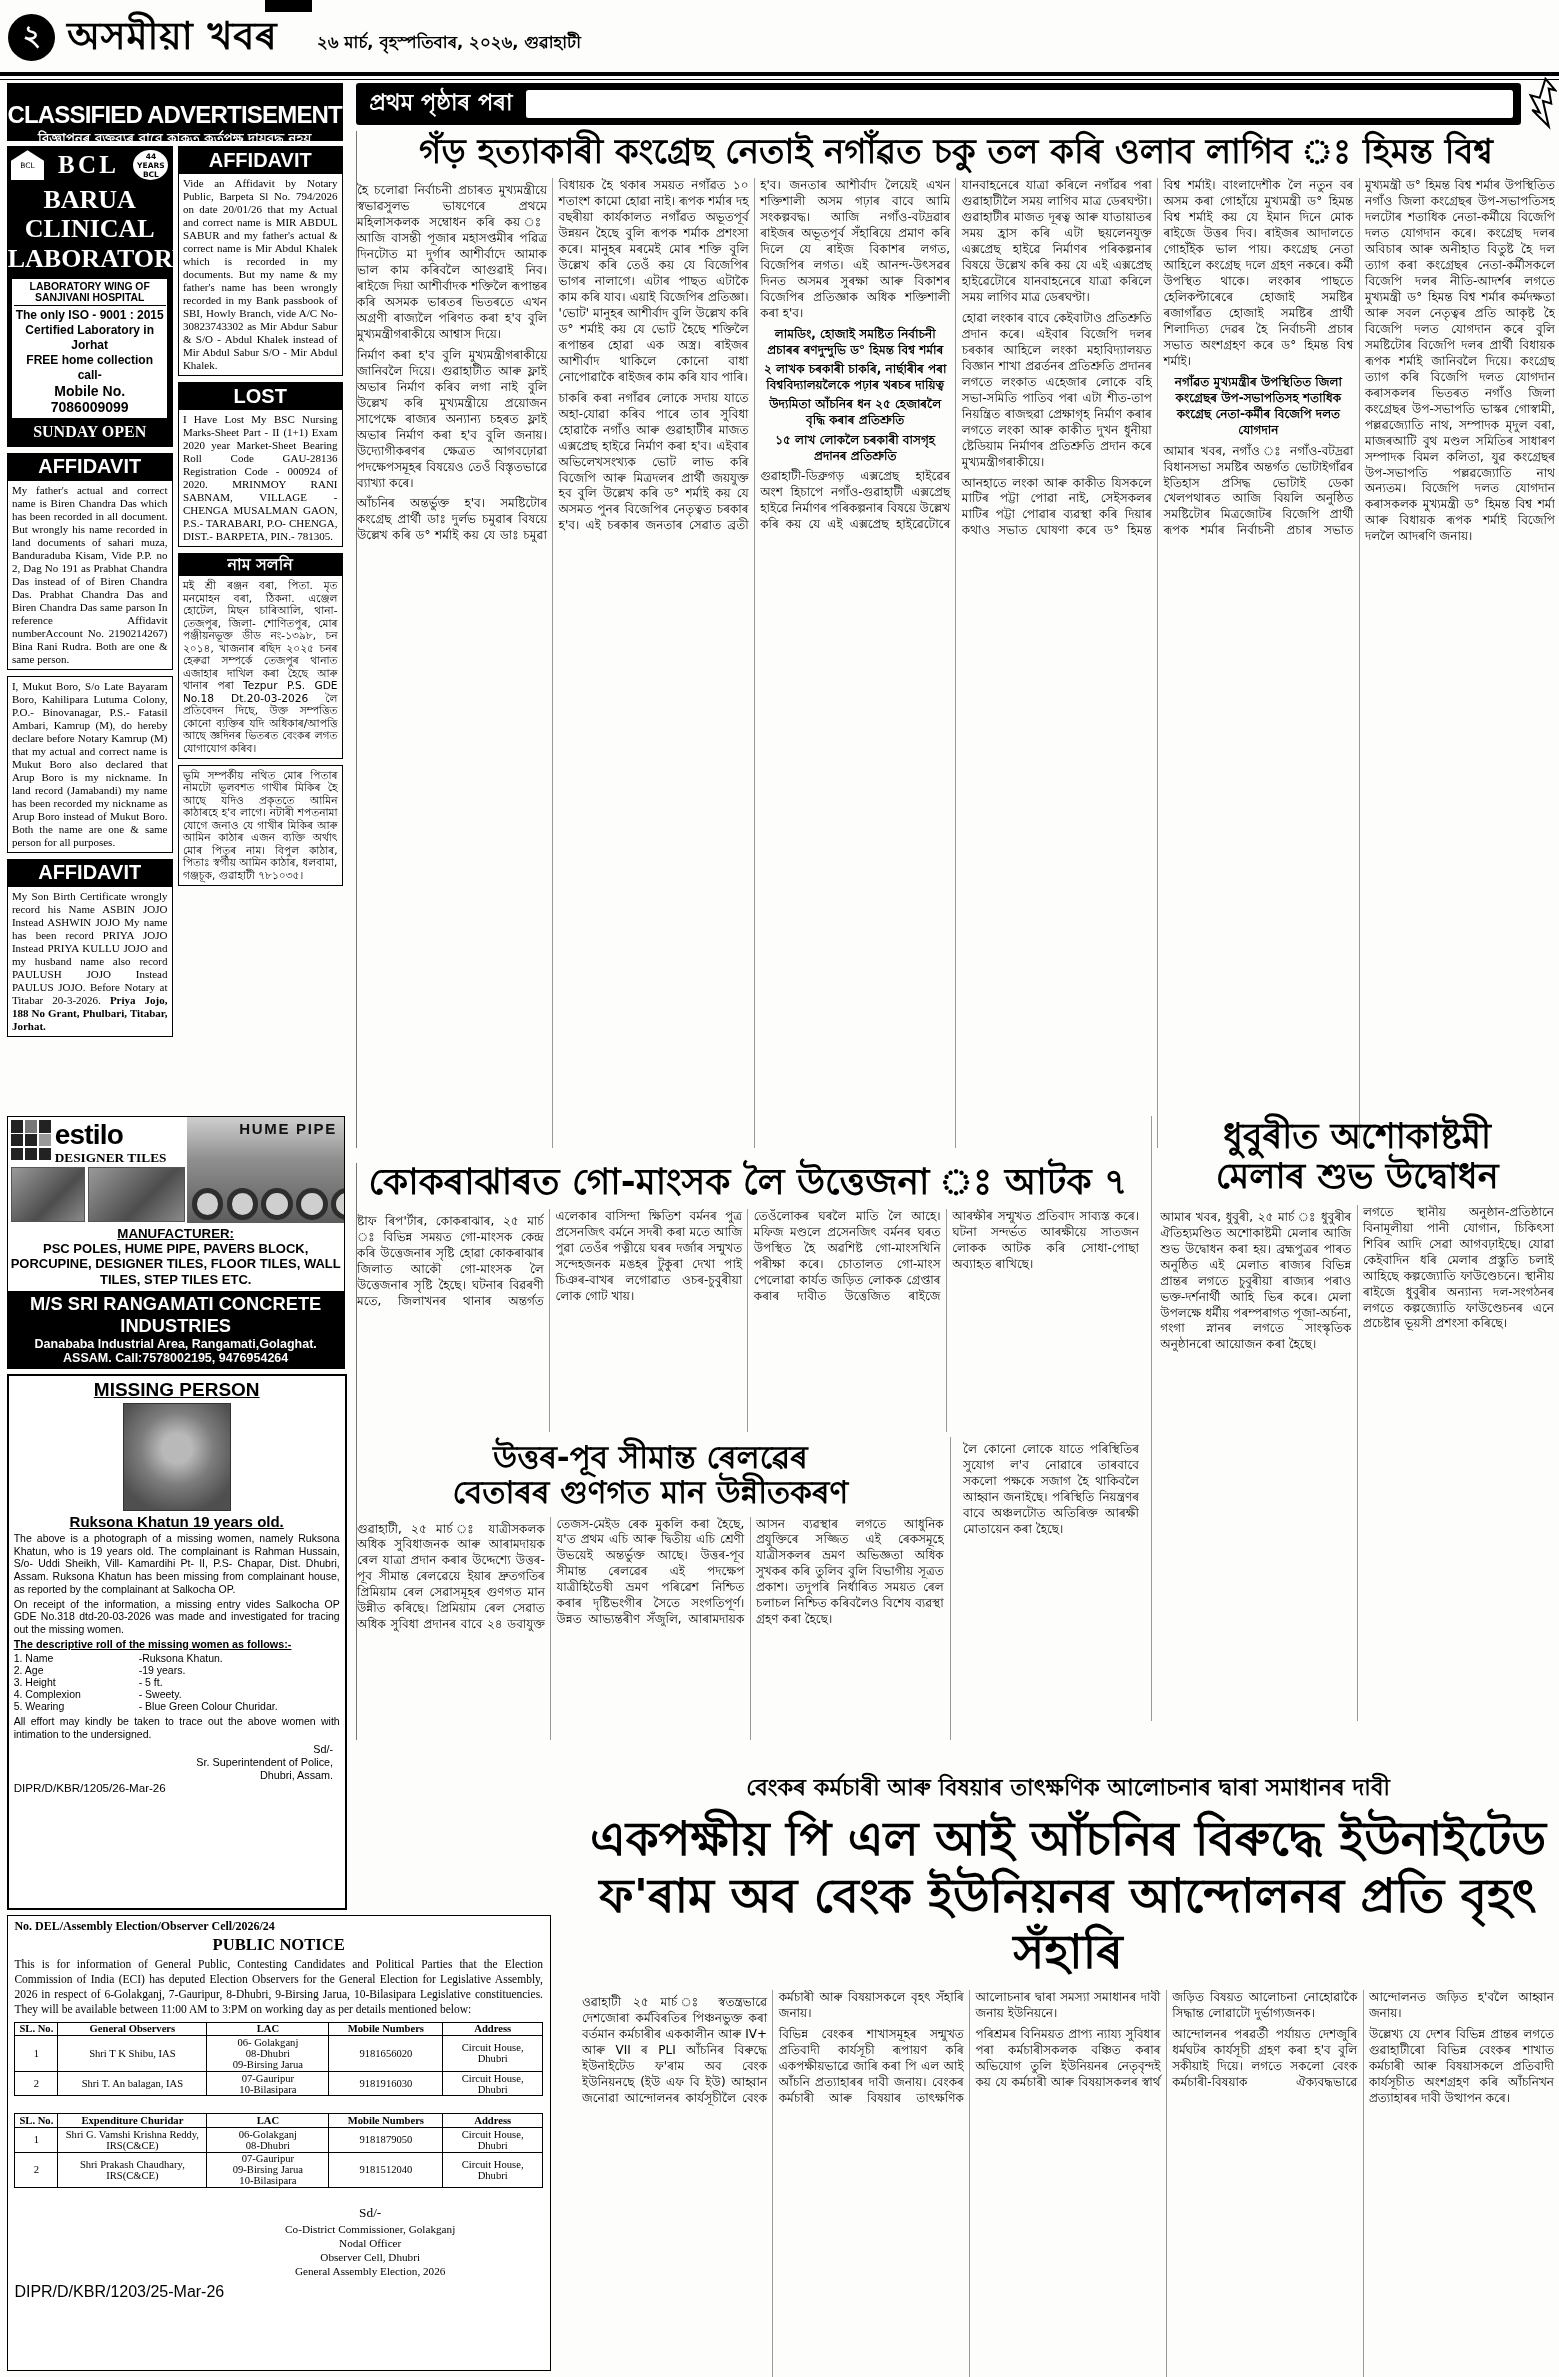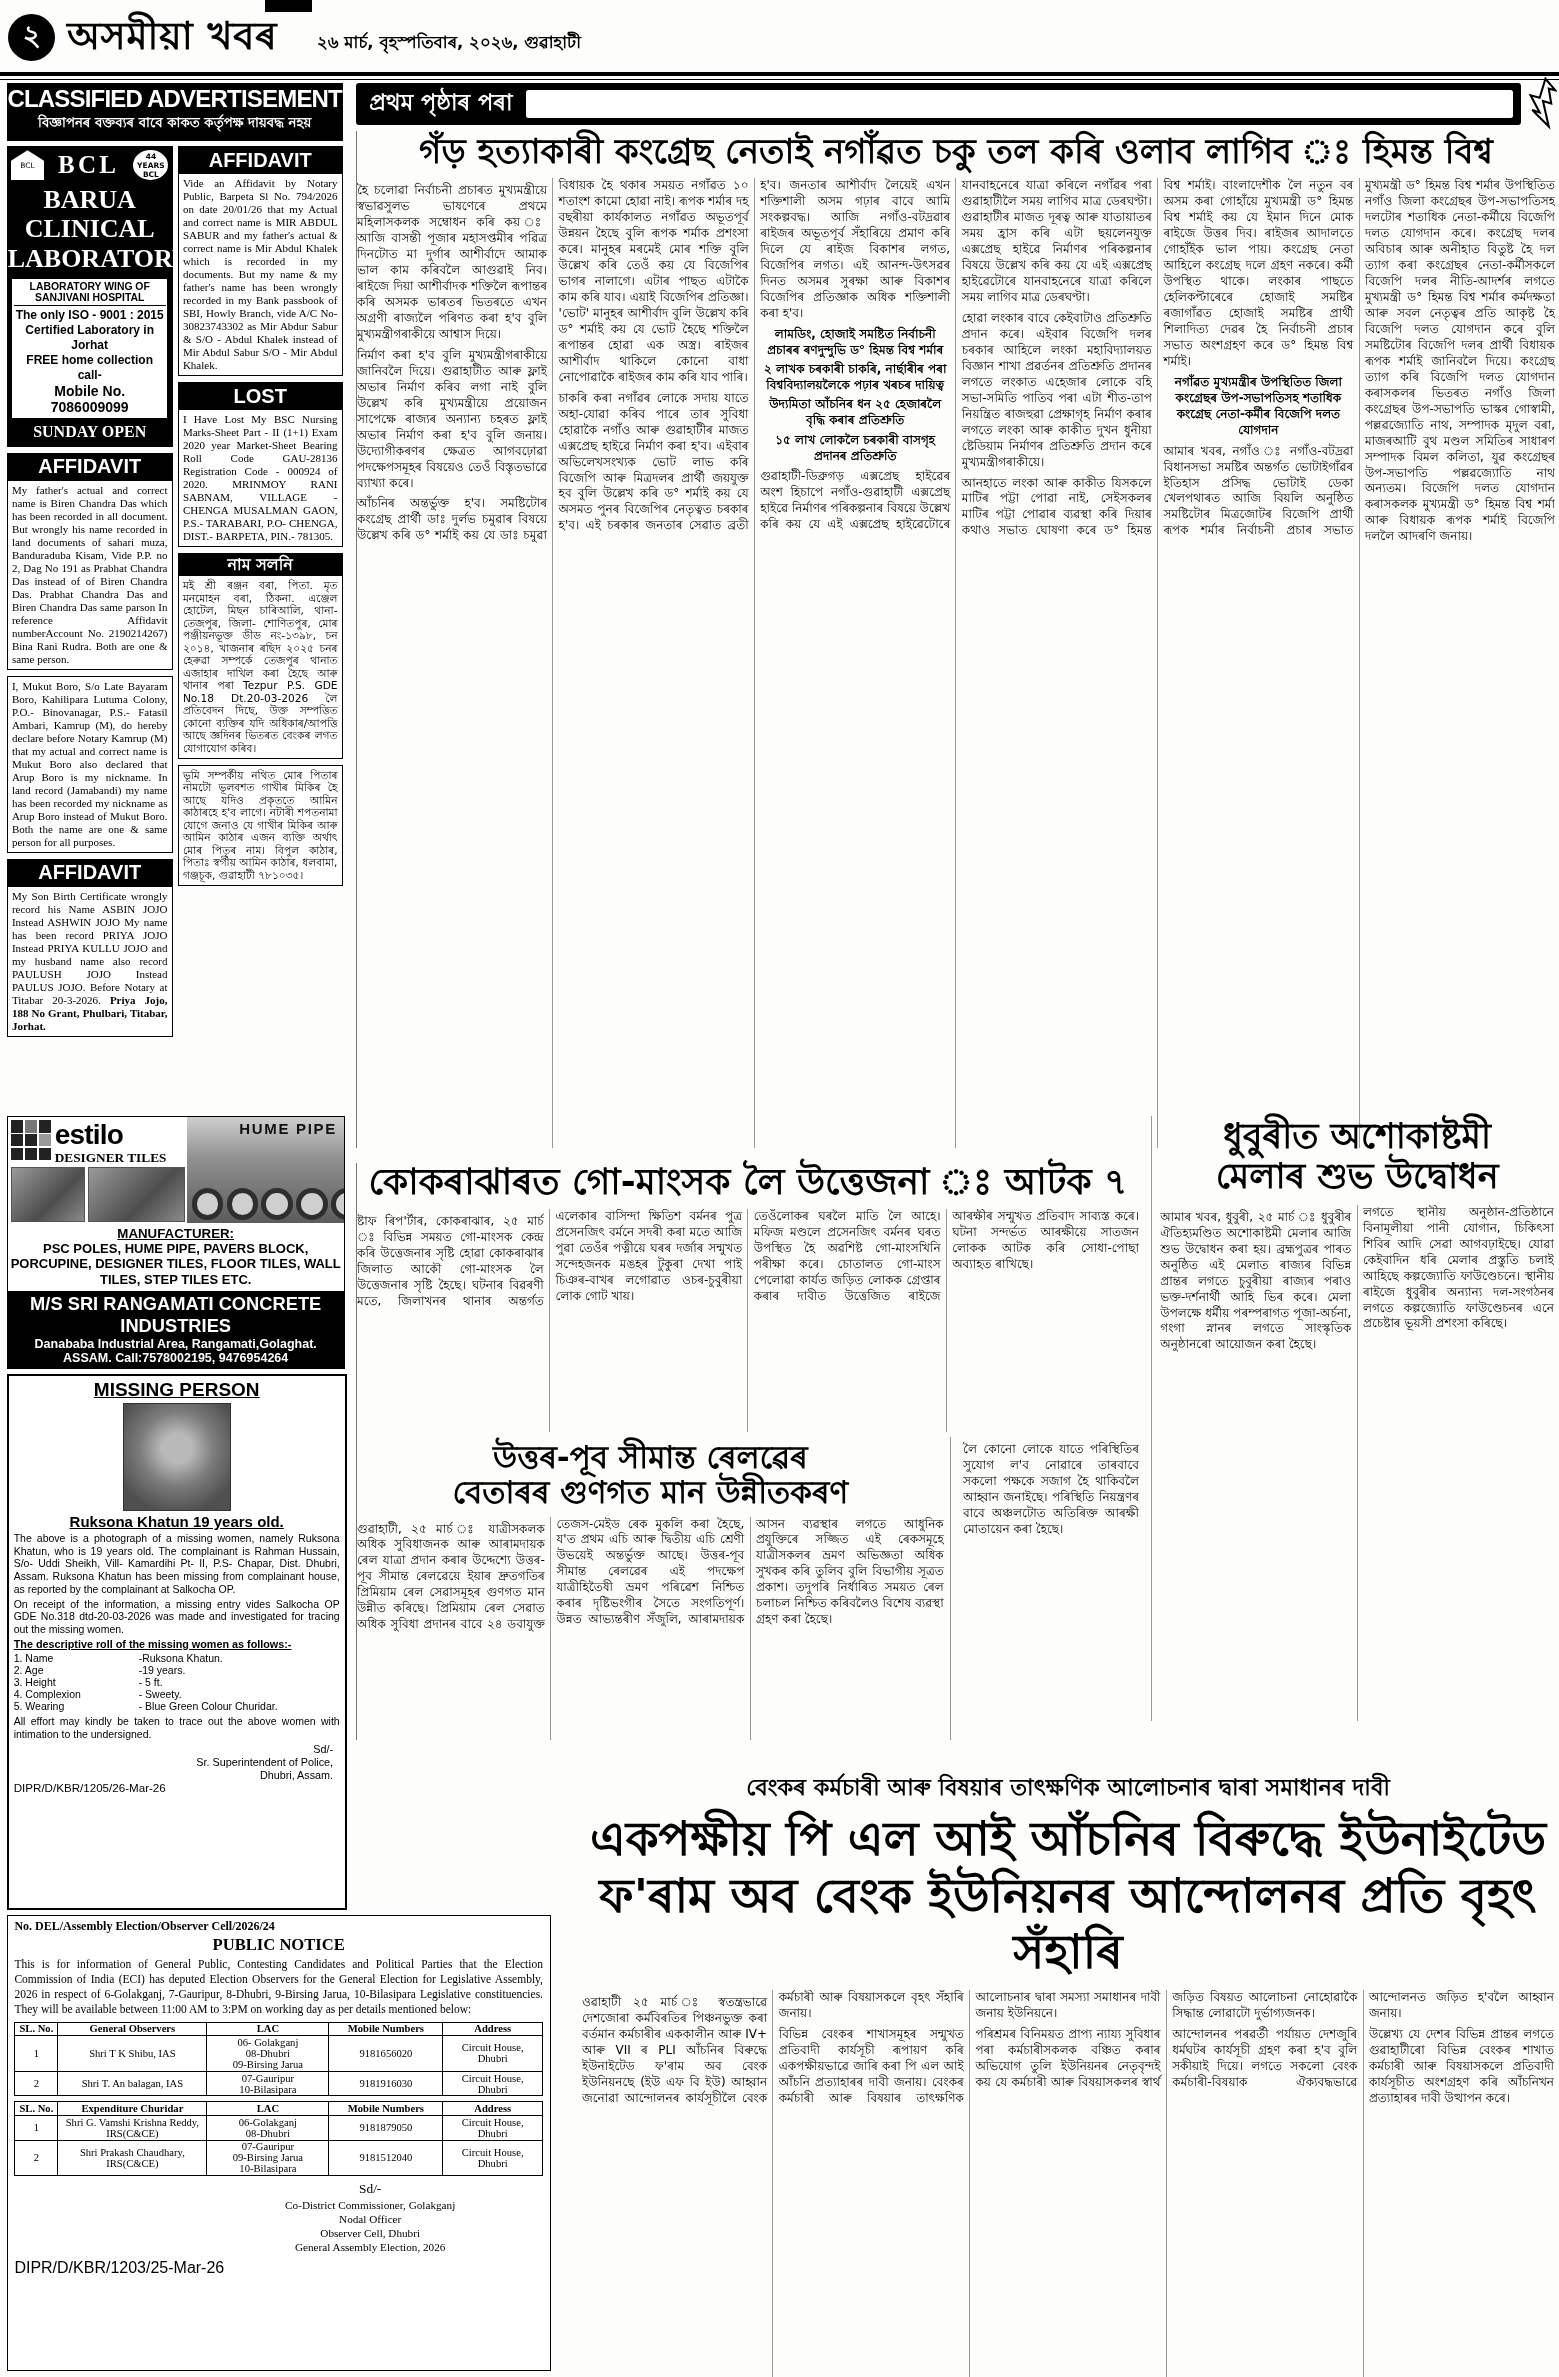--- a/index.html
+++ b/index.html
@@ -7,21 +7,21 @@
         font-family:"DejaVu Sans",sans-serif;overflow:hidden;}
   
   .masthead{position:absolute;left:8.3px;top:5px;width:1543px;height:65px;display:flex;align-items:center;gap:11.6px;}
   .pageno-circle{width:47px;height:47px;border-radius:50%;background:#000;color:#fff;display:flex;align-items:center;justify-content:center;font-size:28px;font-weight:bold;}
   .nameplate{font-size:38px;font-weight:bold;letter-spacing:0.8px;position:relative;padding-right:5px;}
   .nameplate .badge{position:absolute;top:-8.3px;right:-30px;width:47px;height:15px;background:#000;}
   .dateline{font-size:16.6px;font-weight:bold;margin-left:23px;margin-top:11.6px;}
   .toprule{position:absolute;left:0;top:72px;width:1560px;border-top:4.2px solid #000;border-bottom:0.8px solid #000;height:2.5px;}
   
   .cls-header{position:absolute;left:6.7px;top:83px;width:336px;height:58px;background:#000;color:#fff;text-align:center;}
-  .cls-header .t1{font-family:"Liberation Sans",sans-serif;font-size:24px;font-weight:bold;letter-spacing:-0.8px;padding-top:2px;}
+  .cls-header .t1{font-family:"Liberation Sans",sans-serif;font-size:24px;font-weight:bold;letter-spacing:-0.8px;padding-top:18px;}
   .cls-header .t2{font-size:13.3px;font-weight:bold;}
   .cls-grid{position:absolute;left:6.7px;top:146px;width:336px;height:965px;display:flex;gap:5px;overflow:hidden;}
   .cls-col{width:166px;display:flex;flex-direction:column;gap:5.8px;}
   .adbox{border:1.7px solid #000;background:#fff;font-family:"Liberation Serif",serif;font-size:11px;line-height:1.18;}
   .adbox .body{padding:3.3px 4.2px;text-align:justify;}
   .adhead{background:#000;color:#fff;text-align:center;font-family:"Liberation Sans",sans-serif;font-weight:bold;font-size:20px;padding:1.7px 0;}
   .adhead.as{font-family:"DejaVu Sans",sans-serif;font-size:16px;}
   
   .bcl{border:1.7px solid #000;background:#000;color:#fff;text-align:center;}
   .bcl-toprow{display:flex;align-items:center;justify-content:space-between;padding:3.3px;}
@@ -68,21 +68,21 @@
   .roll{margin:0 5px;font-size:10.5px;}
   .roll div{display:flex;}
   .roll .lab{width:125px;}
   .mp-sd{text-align:right;margin:1.7px 11.6px 0;font-size:10.8px;line-height:1.2;}
   .mp-ref{font-size:11.6px;margin:0 5px;}
   
   .pnotice{position:absolute;left:6.7px;top:1915px;width:544px;height:456px;border:1.7px solid #000;background:#fff;font-family:"Liberation Serif",serif;overflow:hidden;padding:3.3px 6.7px;box-sizing:border-box;}
   .pn-ref{font-size:12px;font-weight:bold;}
   .pn-title{text-align:center;font-size:16.6px;font-weight:bold;margin:0.8px 0;}
   .pn-body{font-size:11.5px;text-align:justify;line-height:1.3;margin:1.7px 0 5px;}
-  table.pn{border-collapse:collapse;width:100%;margin-bottom:5px;}
+  table.pn{border-collapse:collapse;width:100%;margin-bottom:17px;}
   table.pn th,table.pn td{border:0.8px solid #000;font-size:10.6px;padding:0.8px 2.5px;text-align:center;vertical-align:middle;}
   table.pn th{font-weight:bold;}
   td.prelines{white-space:pre-line;}
   .pn-sd{text-align:center;margin-left:183px;font-size:11.2px;line-height:1.25;}
   .pn-sd .s1{font-size:13.3px;}
   .pn-ref2{font-family:"Liberation Sans",sans-serif;font-size:16px;margin-top:5px;}
   
   .fpp-bar{position:absolute;left:356px;top:83px;width:1165px;height:42px;background:#000;border-radius:3.3px;display:flex;align-items:center;}
   .fpp-label{color:#fff;font-size:22.5px;font-weight:bold;padding:0 13.3px;white-space:nowrap;}
   .fpp-inset{flex:1;height:28px;background:#fff;border-radius:2.5px;margin-right:8.3px;}

